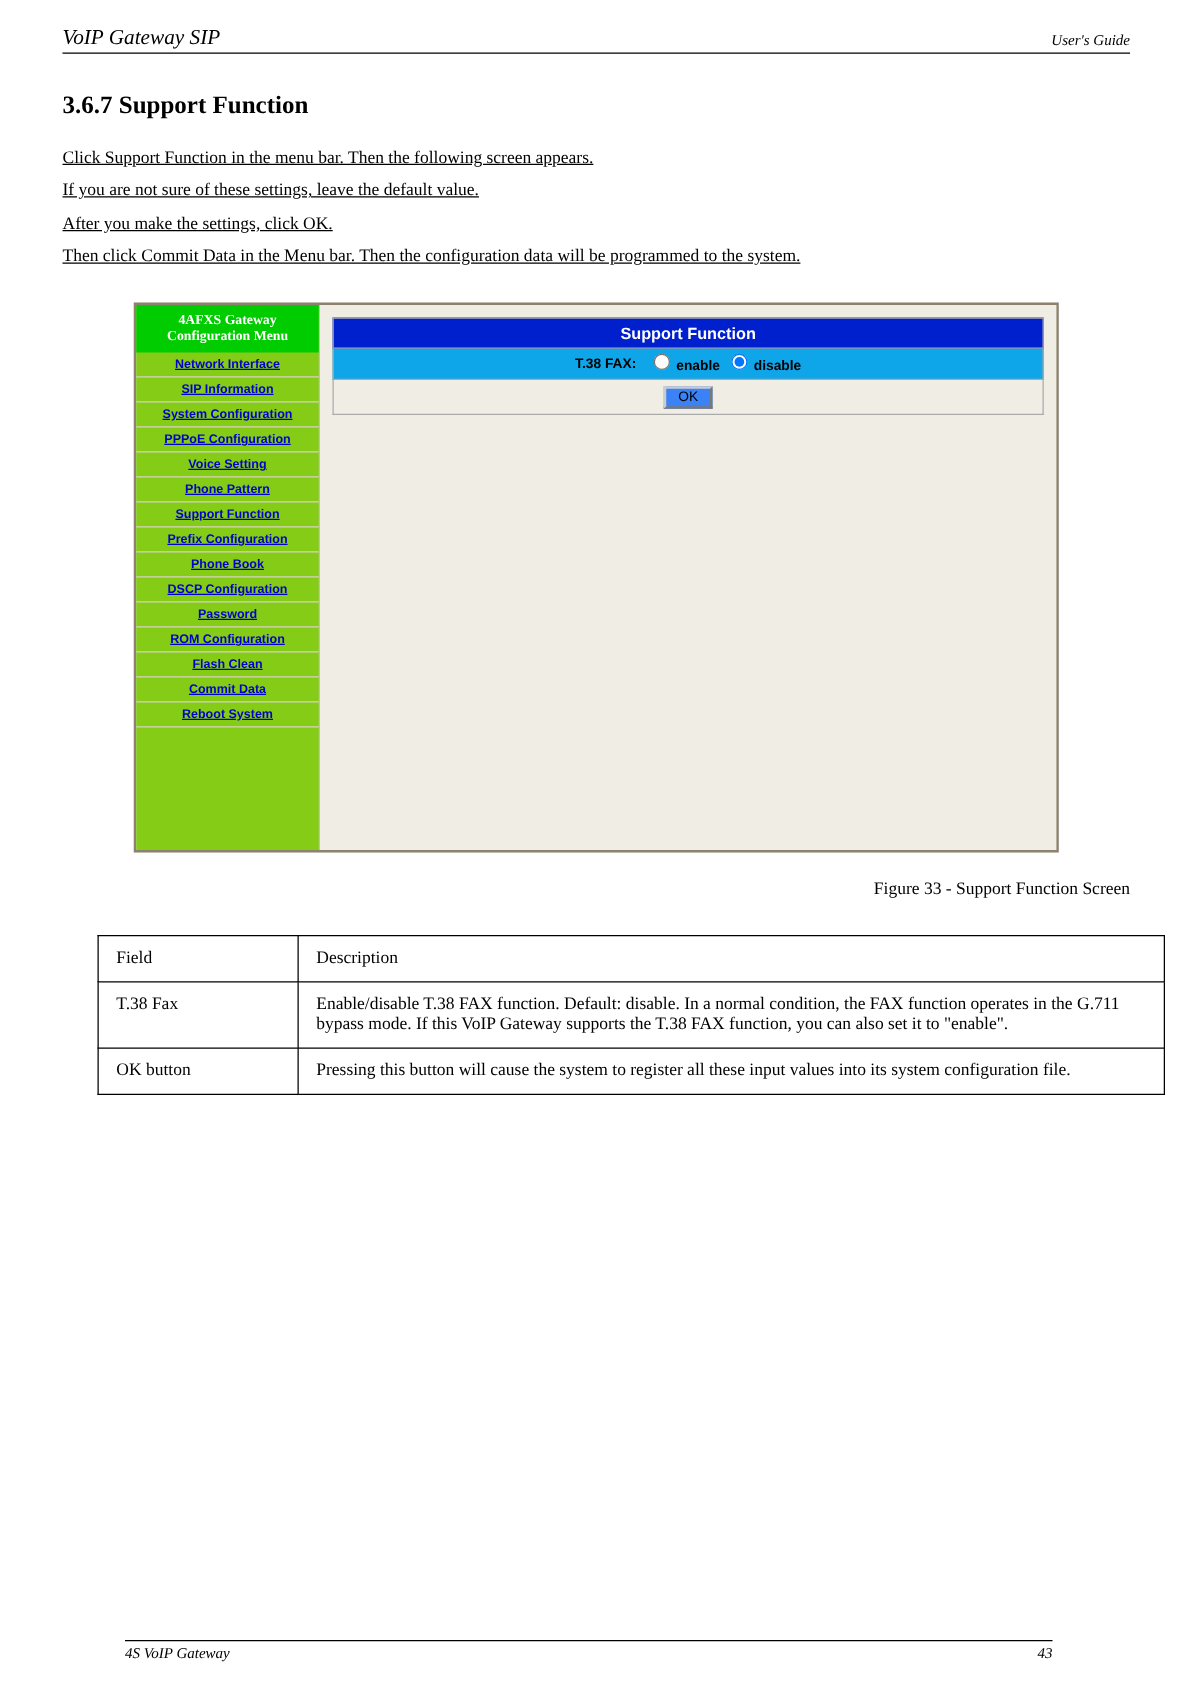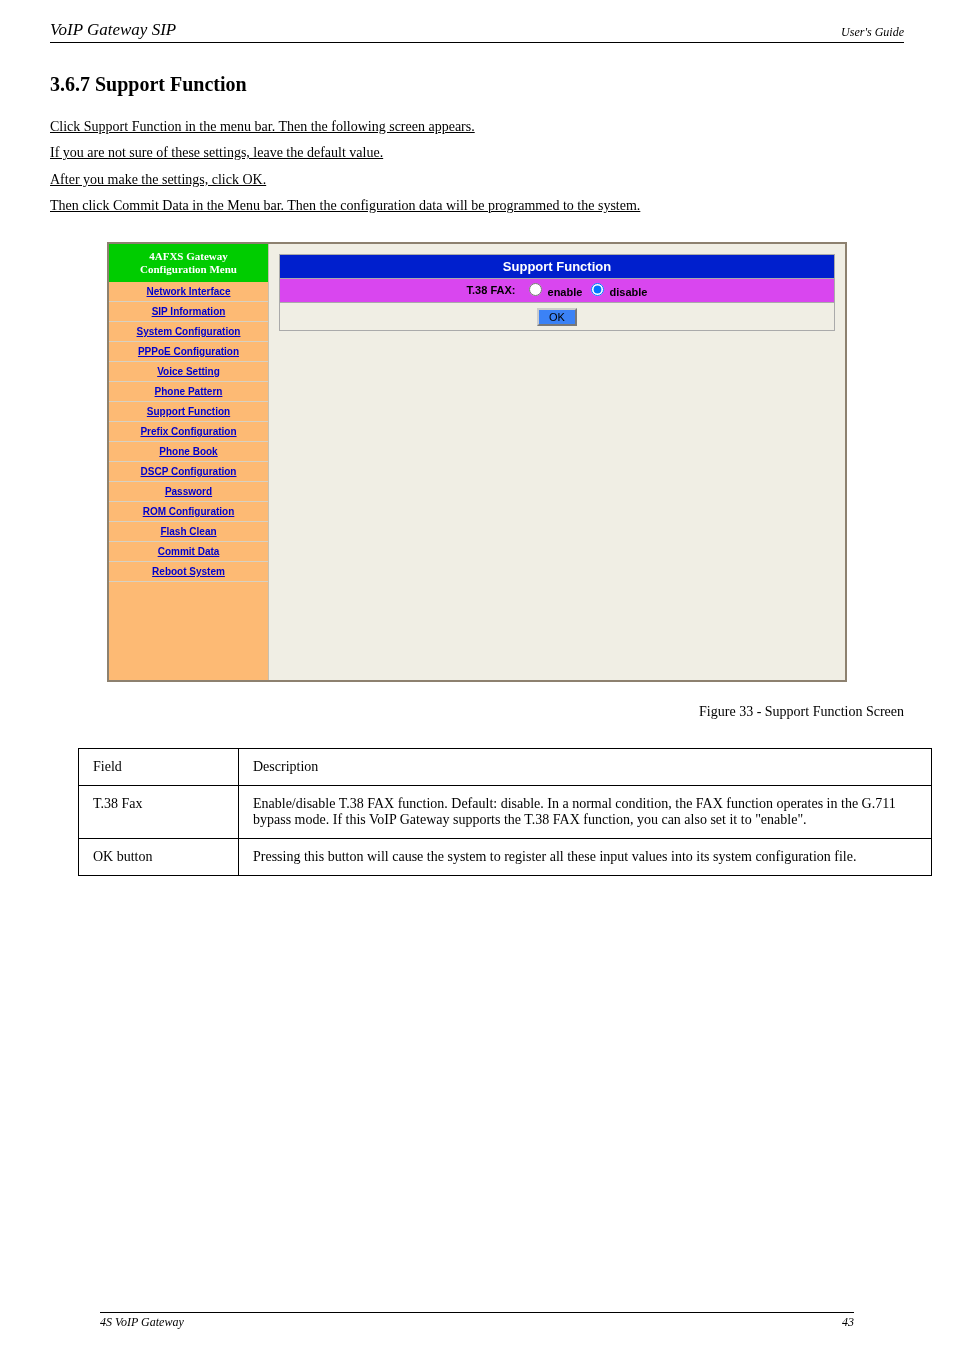--- a/index.html
+++ b/index.html
@@ -41,22 +41,22 @@
   .figwrap {
     border: 2px solid #8d816f;
     width: 740px;
     height: 440px;
     margin: 0 auto 22px auto;
     background: #f0eee4;
     display: flex;
     position: relative;
   }
   .sidebar {
-    width: 160px;
-    background: #fdba74;
+    width: 147px;
+    background: #84cc16;
     border-right: 1px solid #c7c0b0;
     text-align: center;
     font-size: 10.5px;
   }
   .sidebar-head {
     background: #00cc00;
     color: #ffffff;
     font-weight: bold;
     font-size: 11px;
     padding: 6px 4px;
@@ -85,21 +85,21 @@
     font-weight: bold;
     font-family: Arial, sans-serif;
     font-size: 13px;
     text-align: center;
     padding: 4px 0;
     border: 1px solid #aaa;
   }
   .fieldrow {
     border: 1px solid #aaa;
     border-top: none;
-    background: #d946ef;
+    background: #0ea5e9;
     padding: 4px 0;
     display: flex;
     align-items: center;
     justify-content: center;
     gap: 8px;
     font-family: Arial, sans-serif;
     font-size: 11px;
     font-weight: bold;
   }
   .okrow {
@@ -131,21 +131,21 @@
   }
   .paramtable td {
     border: 1px solid #000;
     padding: 10px 14px;
     vertical-align: top;
   }
   .paramtable .tdr { width: 160px; }
   .footer {
     position: absolute;
     left: 50px;
-    right: 50px;
+    right: 62px;
     bottom: 0;
     border-top: 1px solid #000;
     font-style: italic;
     font-size: 12px;
     display: flex;
     justify-content: space-between;
     padding-top: 2px;
     background: #fff;
   }
   .page {

